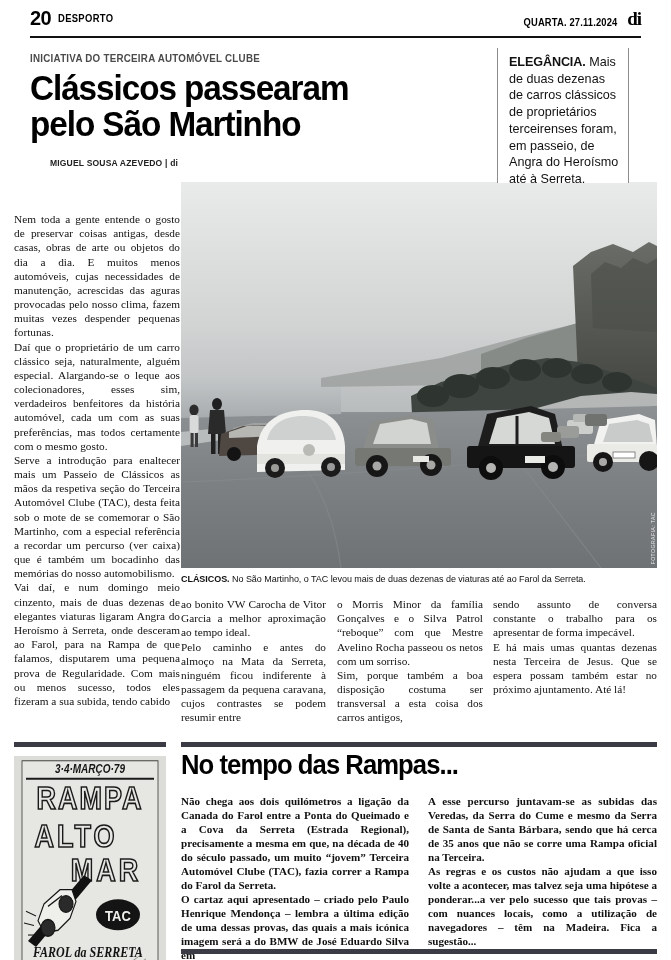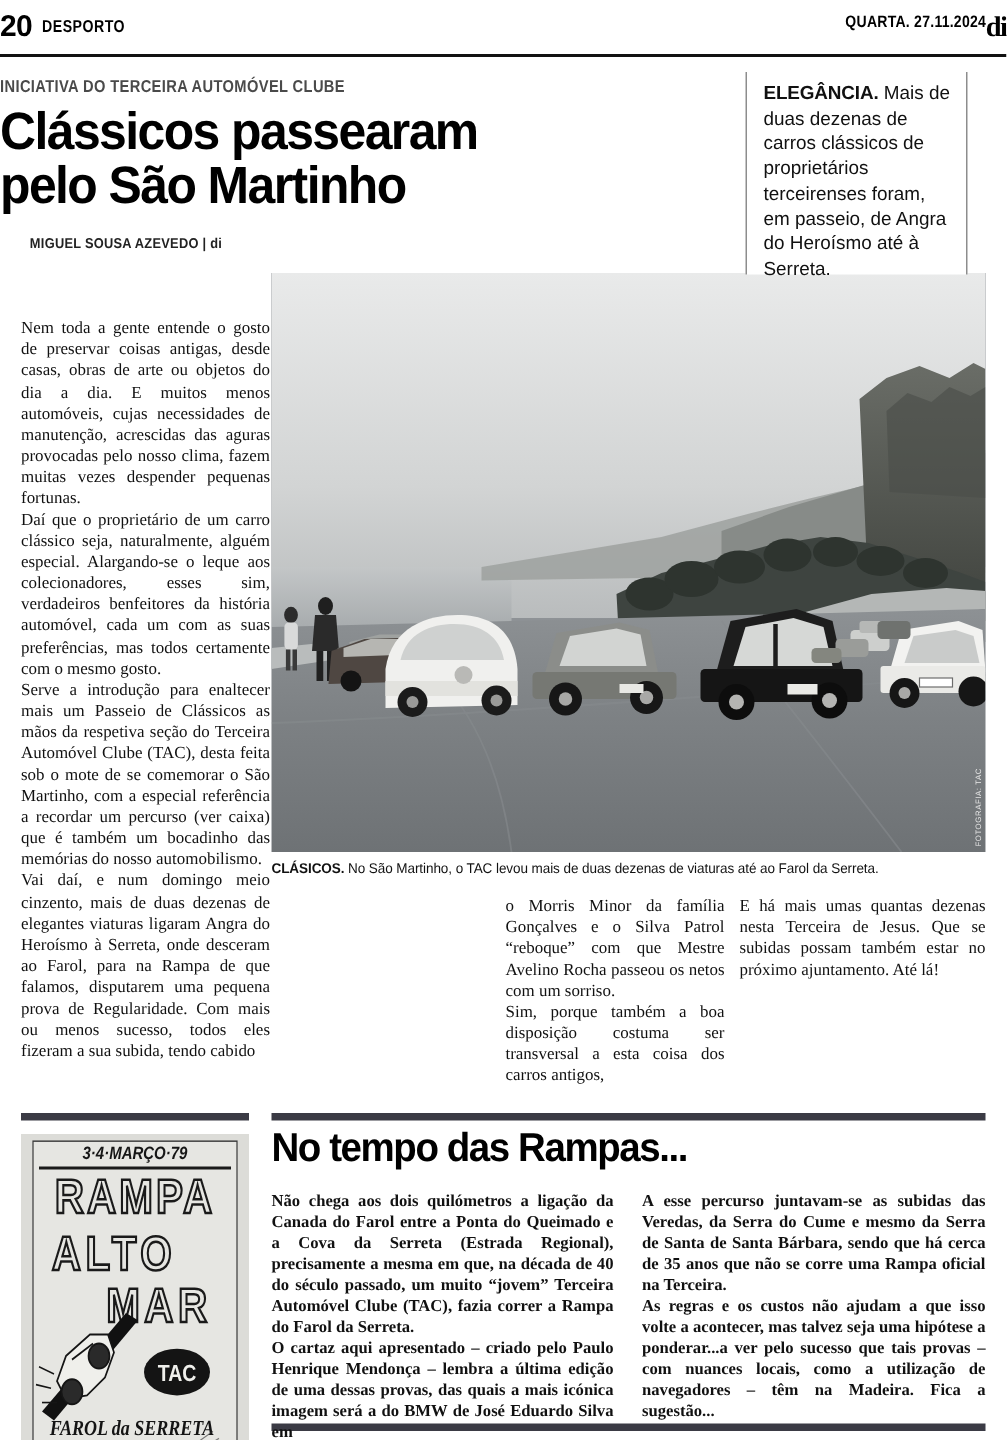--- a/index.html
+++ b/index.html
@@ -2,38 +2,38 @@
 <html><head>
 <meta charset="utf-8">
 <style>
   html,body{margin:0;padding:0;background:#fff;}
   body{
     width:671px;height:960px;overflow:hidden;
     font-family:"Liberation Sans", sans-serif;
     color:#000;
     position:relative;
   }
-  .page{position:relative;width:671px;height:960px;box-sizing:border-box;padding:0 0;}
+  .page{position:relative;width:671px;height:960px;box-sizing:border-box;padding:0 30px;}
 
   
   .masthead{
     position:relative;height:36px;display:flex;align-items:center;
     border-bottom:2px solid #111;
   }
   .page-num{
     font-family:"Liberation Sans", sans-serif;
     font-weight:bold;font-size:20px;letter-spacing:-0.5px;line-height:1;
     margin-right:7px;
   }
   .section-name{
     font-family:"Liberation Sans", sans-serif;
     font-weight:bold;font-size:11.5px;letter-spacing:0.4px;
     transform:scaleX(0.82);transform-origin:left center;
   }
-  .masthead-right{margin-left:auto;display:flex;align-items:flex-start;}
+  .masthead-right{margin-left:auto;display:flex;align-items:flex-end;gap:10px;}
   .issue-date{
     font-family:"Liberation Sans", sans-serif;
     font-weight:bold;font-size:11px;letter-spacing:0.2px;
     transform:scaleX(0.85);transform-origin:right center;
   }
   .logo{
     font-family:Liberation Serif, serif;
     font-weight:bold;font-size:19px;letter-spacing:-1px;line-height:1;
   }
 
@@ -46,21 +46,21 @@
   }
   .headline{
     margin-top:6px;width:350px;
     font-family:"Liberation Sans", sans-serif;
     font-weight:bold;font-size:35px;line-height:1.02;letter-spacing:-1.1px;
     transform:scaleX(0.95);transform-origin:left top;
   }
 
   
   .pullbox{
-    position:absolute;left:497px;top:48px;width:148px;height:135px;
+    position:absolute;left:497px;top:48px;width:132px;height:135px;
     border-left:1.5px solid #8d8d8d;border-right:1.5px solid #8d8d8d;
     padding:6px 9px 0 11px;box-sizing:border-box;
     background:#fff;z-index:4;
   }
   .pullbox p{
     margin:0;font-family:"Liberation Sans", sans-serif;
     font-size:12.6px;line-height:1.33;color:#111;
   }
   .pullbox b{font-weight:bold;letter-spacing:-0.1px;}
 
@@ -301,26 +301,31 @@
   <div class="caption">
     <b>CLÁSICOS.</b><span> No São Martinho, o TAC levou mais de duas dezenas de viaturas até ao Farol da Serreta.</span>
   </div>
 
   <div class="bodycol col-left">
     <p>Nem toda a gente entende o gosto de preservar coisas antigas, desde casas, obras de arte ou objetos do dia a dia. E muitos menos automóveis, cujas necessidades de manutenção, acrescidas das aguras provocadas pelo nosso clima, fazem muitas vezes despender pequenas fortunas.</p>
       <p>Daí que o proprietário de um carro clássico seja, naturalmente, alguém especial. Alargando-se o leque aos colecionadores, esses sim, verdadeiros benfeitores da história automóvel, cada um com as suas preferências, mas todos certamente com o mesmo gosto.</p>
       <p>Serve a introdução para enaltecer mais um Passeio de Clássicos as mãos da respetiva seção do Terceira Automóvel Clube (TAC), desta feita sob o mote de se comemorar o São Martinho, com a especial referência a recordar um percurso (ver caixa) que é também um bocadinho das memórias do nosso automobilismo.</p>
       <p>Vai daí, e num domingo meio cinzento, mais de duas dezenas de elegantes viaturas ligaram Angra do Heroísmo à Serreta, onde desceram ao Farol, para na Rampa de que falamos, disputarem uma pequena prova de Regularidade. Com mais ou menos sucesso, todos eles fizeram a sua subida, tendo cabido</p>
   </div>
+  <div class="bodycol col-b">
+    <p>ao bonito VW Carocha de Vitor Garcia a melhor aproximação ao tempo ideal.</p>
+      <p>Pelo caminho e antes do almoço na Mata da Serreta, ninguém ficou indiferente à passagem da pequena caravana, cujos contrastes se podem resumir entre</p>
+  </div>
   <div class="bodycol col-c">
     <p>o Morris Minor da família Gonçalves e o Silva Patrol “reboque” com que Mestre Avelino Rocha passeou os netos com um sorriso.</p>
       <p>Sim, porque também a boa disposição costuma ser transversal a esta coisa dos carros antigos,</p>
   </div>
   <div class="bodycol col-d">
-      <p>E há mais umas quantas dezenas nesta Terceira de Jesus. Que se subidas possam também estar no próximo ajuntamento. Até lá!</p>
+    <p>sendo assunto de conversa constante o trabalho para os apresentar de forma impecável.</p>
+      <p>E há mais umas quantas dezenas nesta Terceira de Jesus. Que se espera possam também estar no próximo ajuntamento. Até lá!</p>
   </div>
 
   <div class="left-rule"></div>
   <div class="lower-rule"></div>
   <div class="lower-rule2"></div>
 
   <div class="poster">
     <svg viewBox="0 0 152 186" preserveAspectRatio="none">
       <rect x="0" y="0" width="152" height="186" fill="#dcdcd8"></rect>
       <rect x="8" y="4" width="136" height="176" fill="#e6e6e2" stroke="#3a3a3a" stroke-width="0.8"></rect>

